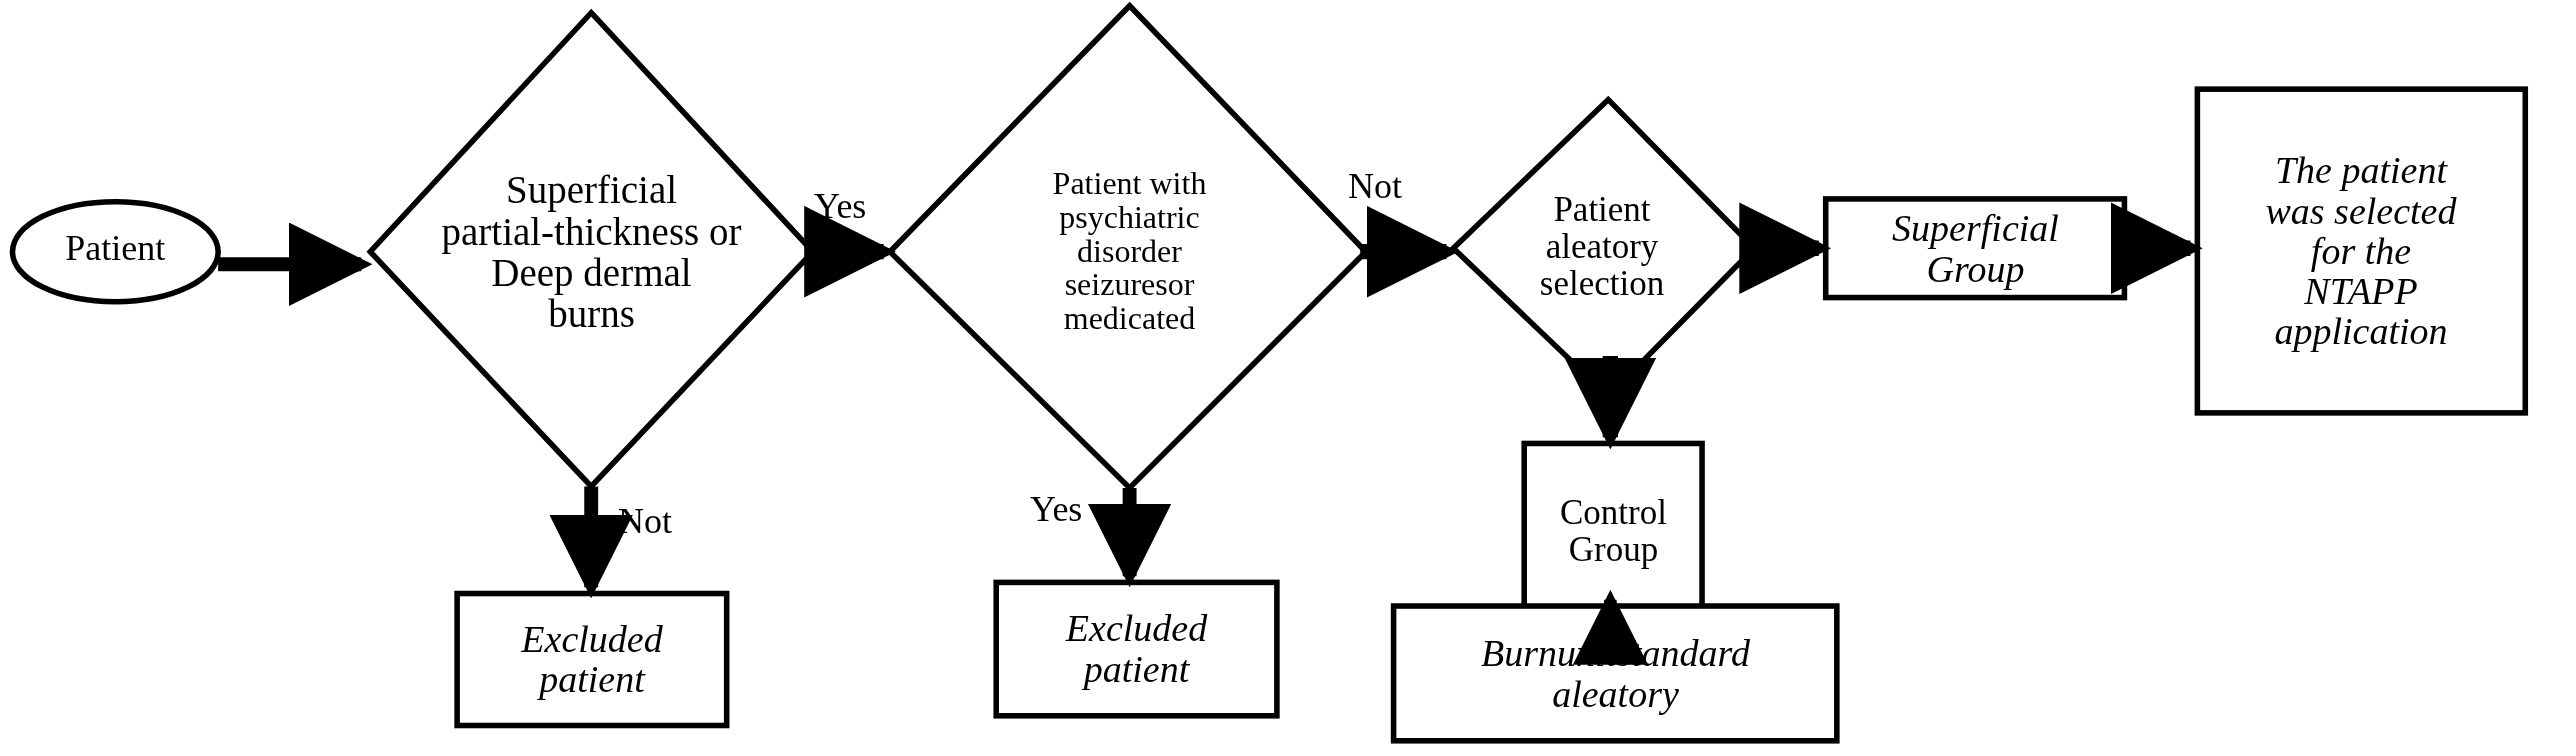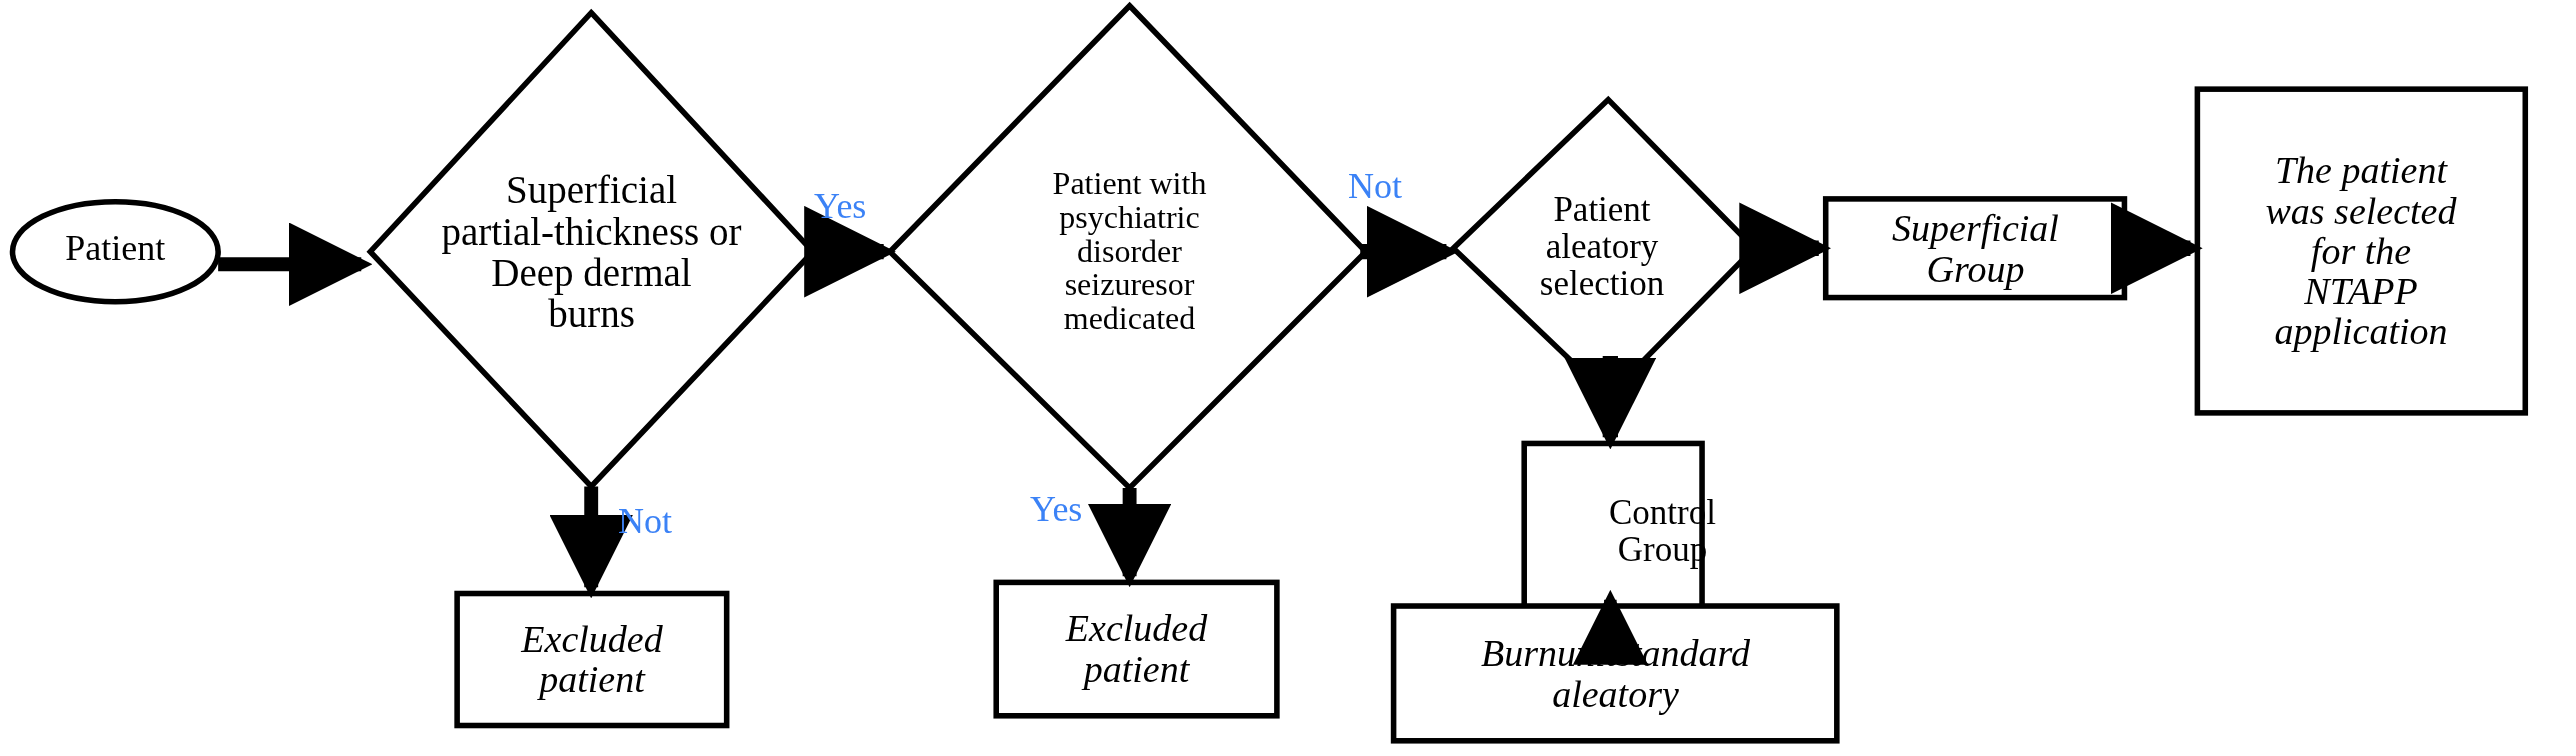--- a/index.html
+++ b/index.html
@@ -26,21 +26,21 @@
     position: absolute;
     text-align: center;
     color: #000000;
     font-family: "Liberation Serif", "DejaVu Serif", serif;
     line-height: 1.06;
     white-space: pre-line;
     pointer-events: none;
   }
   .edge-label {
     position: absolute;
-    color: #3b82f6;
+    color: #000000;
     font-family: "Liberation Serif", "DejaVu Serif", serif;
     white-space: nowrap;
   }
   .start-label   { font-size: 36px; }
   .dia1-label    { font-size: 39px; }
   .dia2-label    { font-size: 32px; }
   .dia3-label    { font-size: 35px; }
   .box-label     { font-size: 38px; font-style: italic; }
   .box-label-sm  { font-size: 35px; }
   .edge-label    { font-size: 36px; }
@@ -121,21 +121,21 @@
 for the
 NTAPP
 application</div>
 
   <div class="node-label box-label" style="left:457px; top:593px; width:270px; height:132px; display:flex; align-items:center; justify-content:center;">Excluded
 patient</div>
 
   <div class="node-label box-label" style="left:996px; top:582px; width:281px; height:133px; display:flex; align-items:center; justify-content:center;">Excluded
 patient</div>
 
-  <div class="node-label box-label-sm" style="left:1568px; top:443px; width:189px; height:176px; display:flex; align-items:center; justify-content:center;">Control
+  <div class="node-label box-label-sm" style="left:1519px; top:443px; width:189px; height:176px; display:flex; align-items:center; justify-content:center;">Control
 Group</div>
 
   <div class="node-label box-label" style="left:1394px; top:606px; width:443px; height:135px; display:flex; align-items:center; justify-content:center;">Burnunitstandard
 aleatory</div>
 
   <div class="edge-label" style="left:814px; top:185px;">Yes</div>
 
   <div class="edge-label" style="left:618px; top:500px;">Not</div>
 
   <div class="edge-label" style="left:1348px; top:165px;">Not</div>

